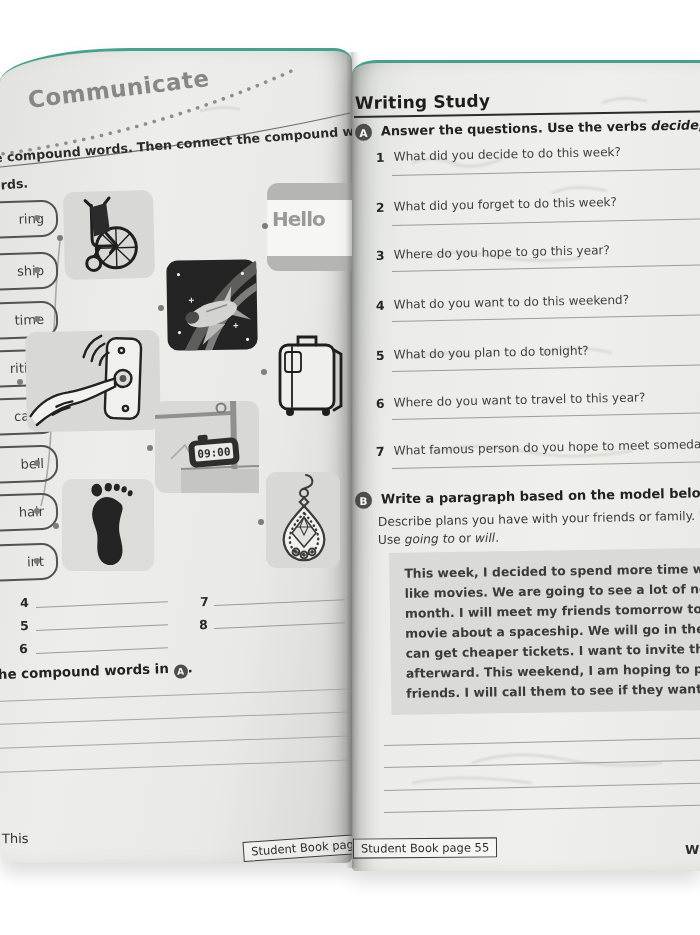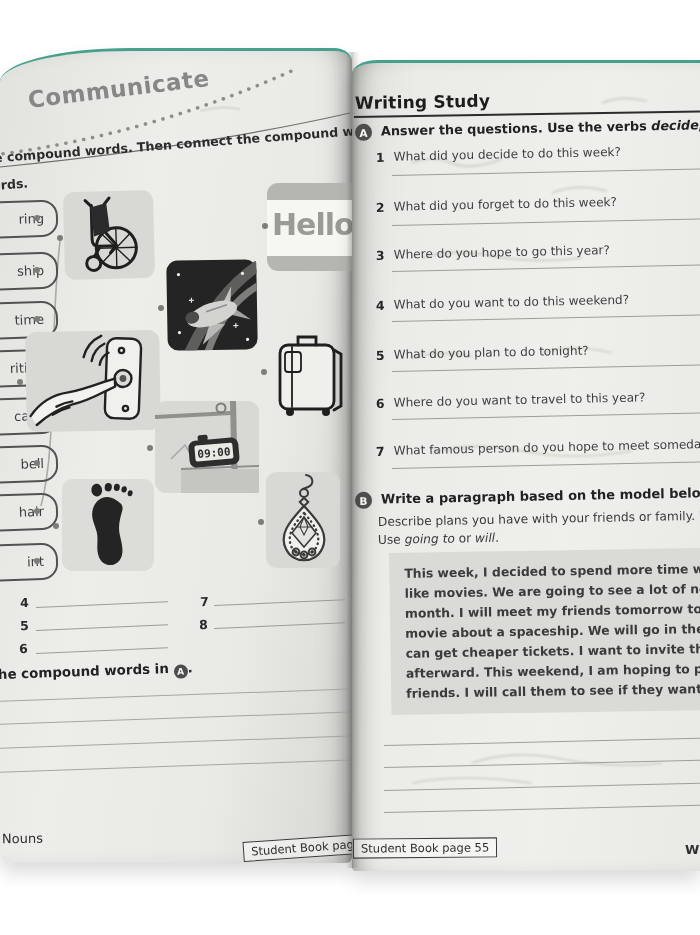--- a/index.html
+++ b/index.html
@@ -44,21 +44,21 @@
   .q-num{font-size:12.4px;font-weight:700;color:#262626;}
   .q-text{font-size:12.1px;color:#3f3f3f;white-space:nowrap;}
   .q-line{position:absolute;left:40px;width:320px;border-bottom:1.1px solid #9c9c98;transform:rotate(-1.2deg);transform-origin:left center;}
   .desc{position:absolute;left:26px;font-size:12.2px;color:#3a3a3a;white-space:nowrap;transform:rotate(-1.1deg);transform-origin:left center;}
   .model-box{position:absolute;left:37px;top:490px;width:450px;background:#dadad7;
     padding:11px 15px;transform:rotate(-0.9deg);transform-origin:left top;
     font-weight:700;font-size:12.4px;line-height:20px;color:#3b3b3b;}
   .w-rule{position:absolute;left:32px;width:330px;border-bottom:1.2px solid #9e9e9a;transform:rotate(-1.3deg);transform-origin:left center;}
   .bleed{position:absolute;inset:0;filter:blur(1px);opacity:.55;pointer-events:none;}
   .hello-band{position:absolute;left:0;width:100%;background:#b5b5b2;}
-  .hello-word{position:absolute;left:5px;top:24px;font-size:30px;font-weight:600;color:#9a9a97;letter-spacing:-1px;white-space:nowrap;}
+  .hello-word{position:absolute;left:5px;top:24px;font-size:20px;font-weight:600;color:#9a9a97;letter-spacing:-1px;white-space:nowrap;}
 </style>
 </head>
 <body>
 
 <div style="position:absolute;inset:0;">
 
   <div class="page page-left">
 
     <svg class="abs" width="352" height="812" style="left:0;top:0;">
       <path d="M-6,104 Q150,84 296,18" fill="none" stroke="#8d8d8a" stroke-width="3.6" stroke-linecap="round" stroke-dasharray="0.1 9"></path>
@@ -242,21 +242,21 @@
 
     <div class="abs" style="left:-2px;top:616px;font-size:13.4px;font-weight:700;color:#222;transform:rotate(-2deg);transform-origin:left center;white-space:nowrap;">
       <span>he compound words in </span><span class="badge small">A</span><span>.</span>
     </div>
 
     <div class="rule" style="top:650px;"></div>
     <div class="rule" style="top:673px;"></div>
     <div class="rule" style="top:697px;"></div>
     <div class="rule" style="top:721px;"></div>
 
-    <div class="abs" style="left:2px;top:780px;font-size:13px;color:#2f2f2f;transform:rotate(-1deg);">Nouns</div>
+    <div class="abs" style="left:2px;top:780px;font-size:13px;color:#2f2f2f;transform:rotate(-1deg);">This</div>
     <div class="pagebox" style="left:243px;top:786px;transform:rotate(-4deg);">Student Book page 55</div>
   </div>
 
   <div class="page page-right">
 
     <svg class="bleed" width="348" height="808">
       <g fill="none" stroke="#bcbfb4" stroke-width="2.2">
         <path d="M60,100 q20,-8 40,0 t50,-4 M200,130 q25,-10 55,-2"></path>
         <path d="M70,195 q30,-10 70,-2 t90,2"></path>
         <path d="M60,295 q25,-8 60,-2 M190,290 q30,-10 70,0"></path>

